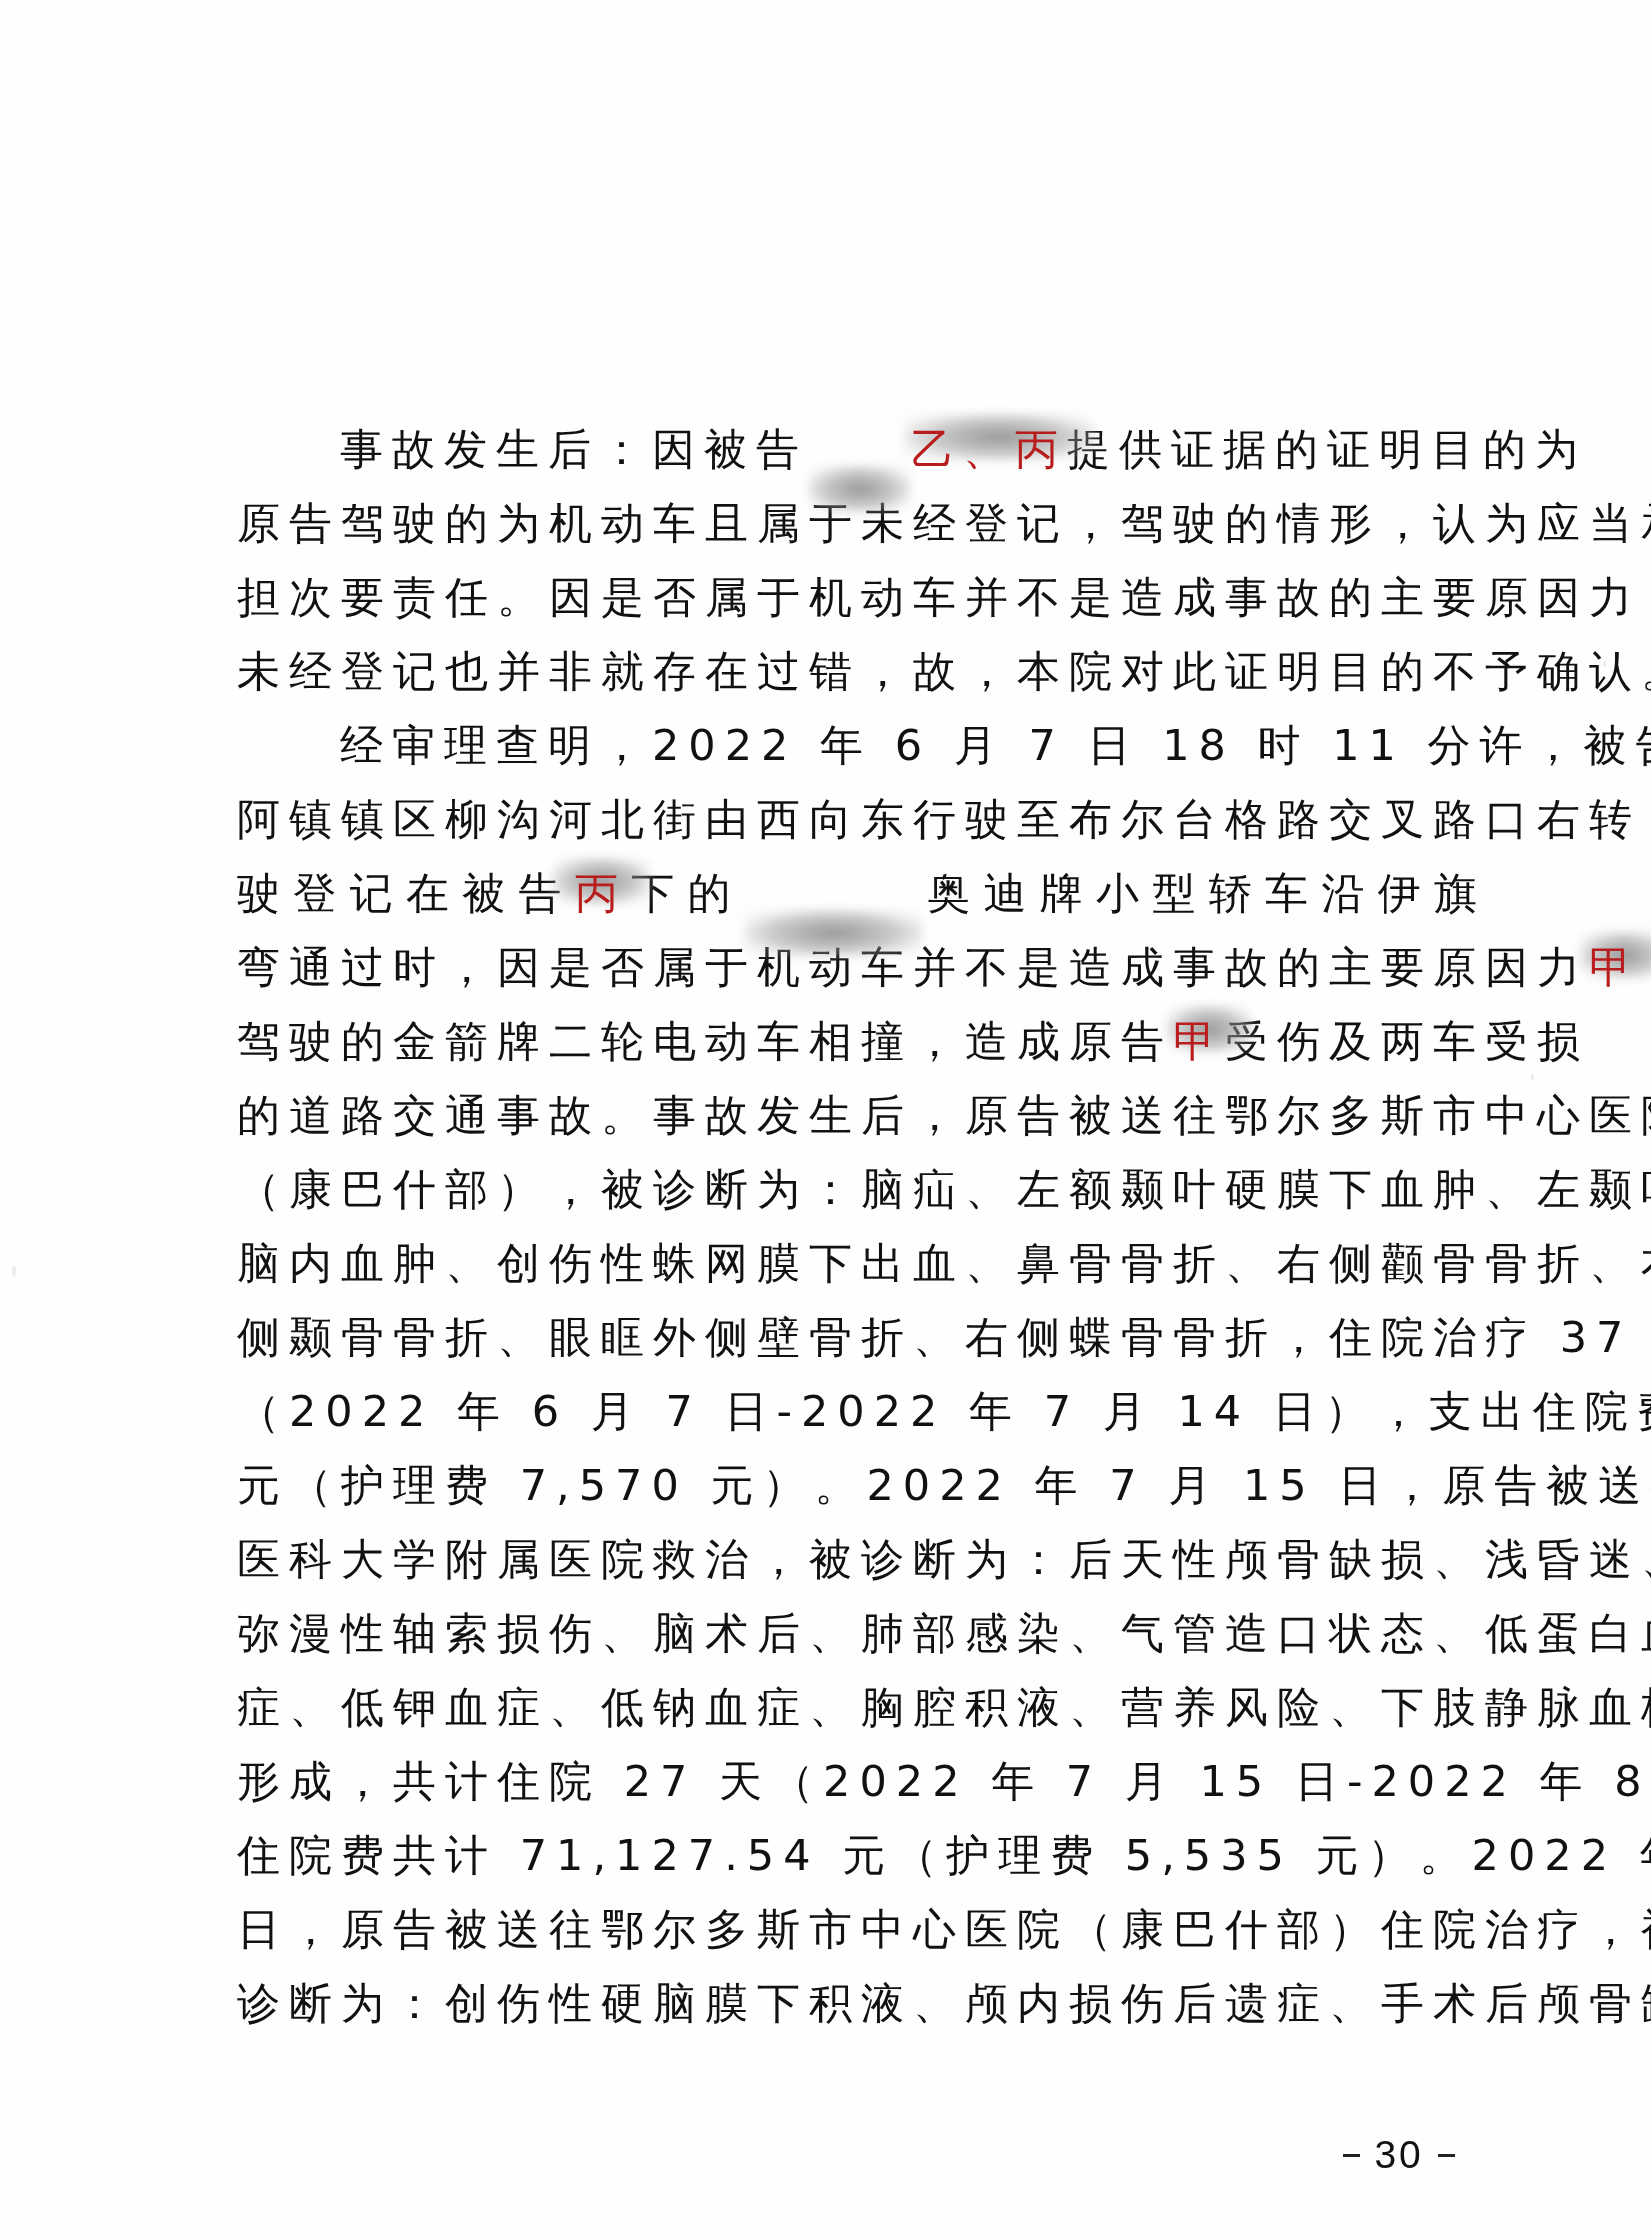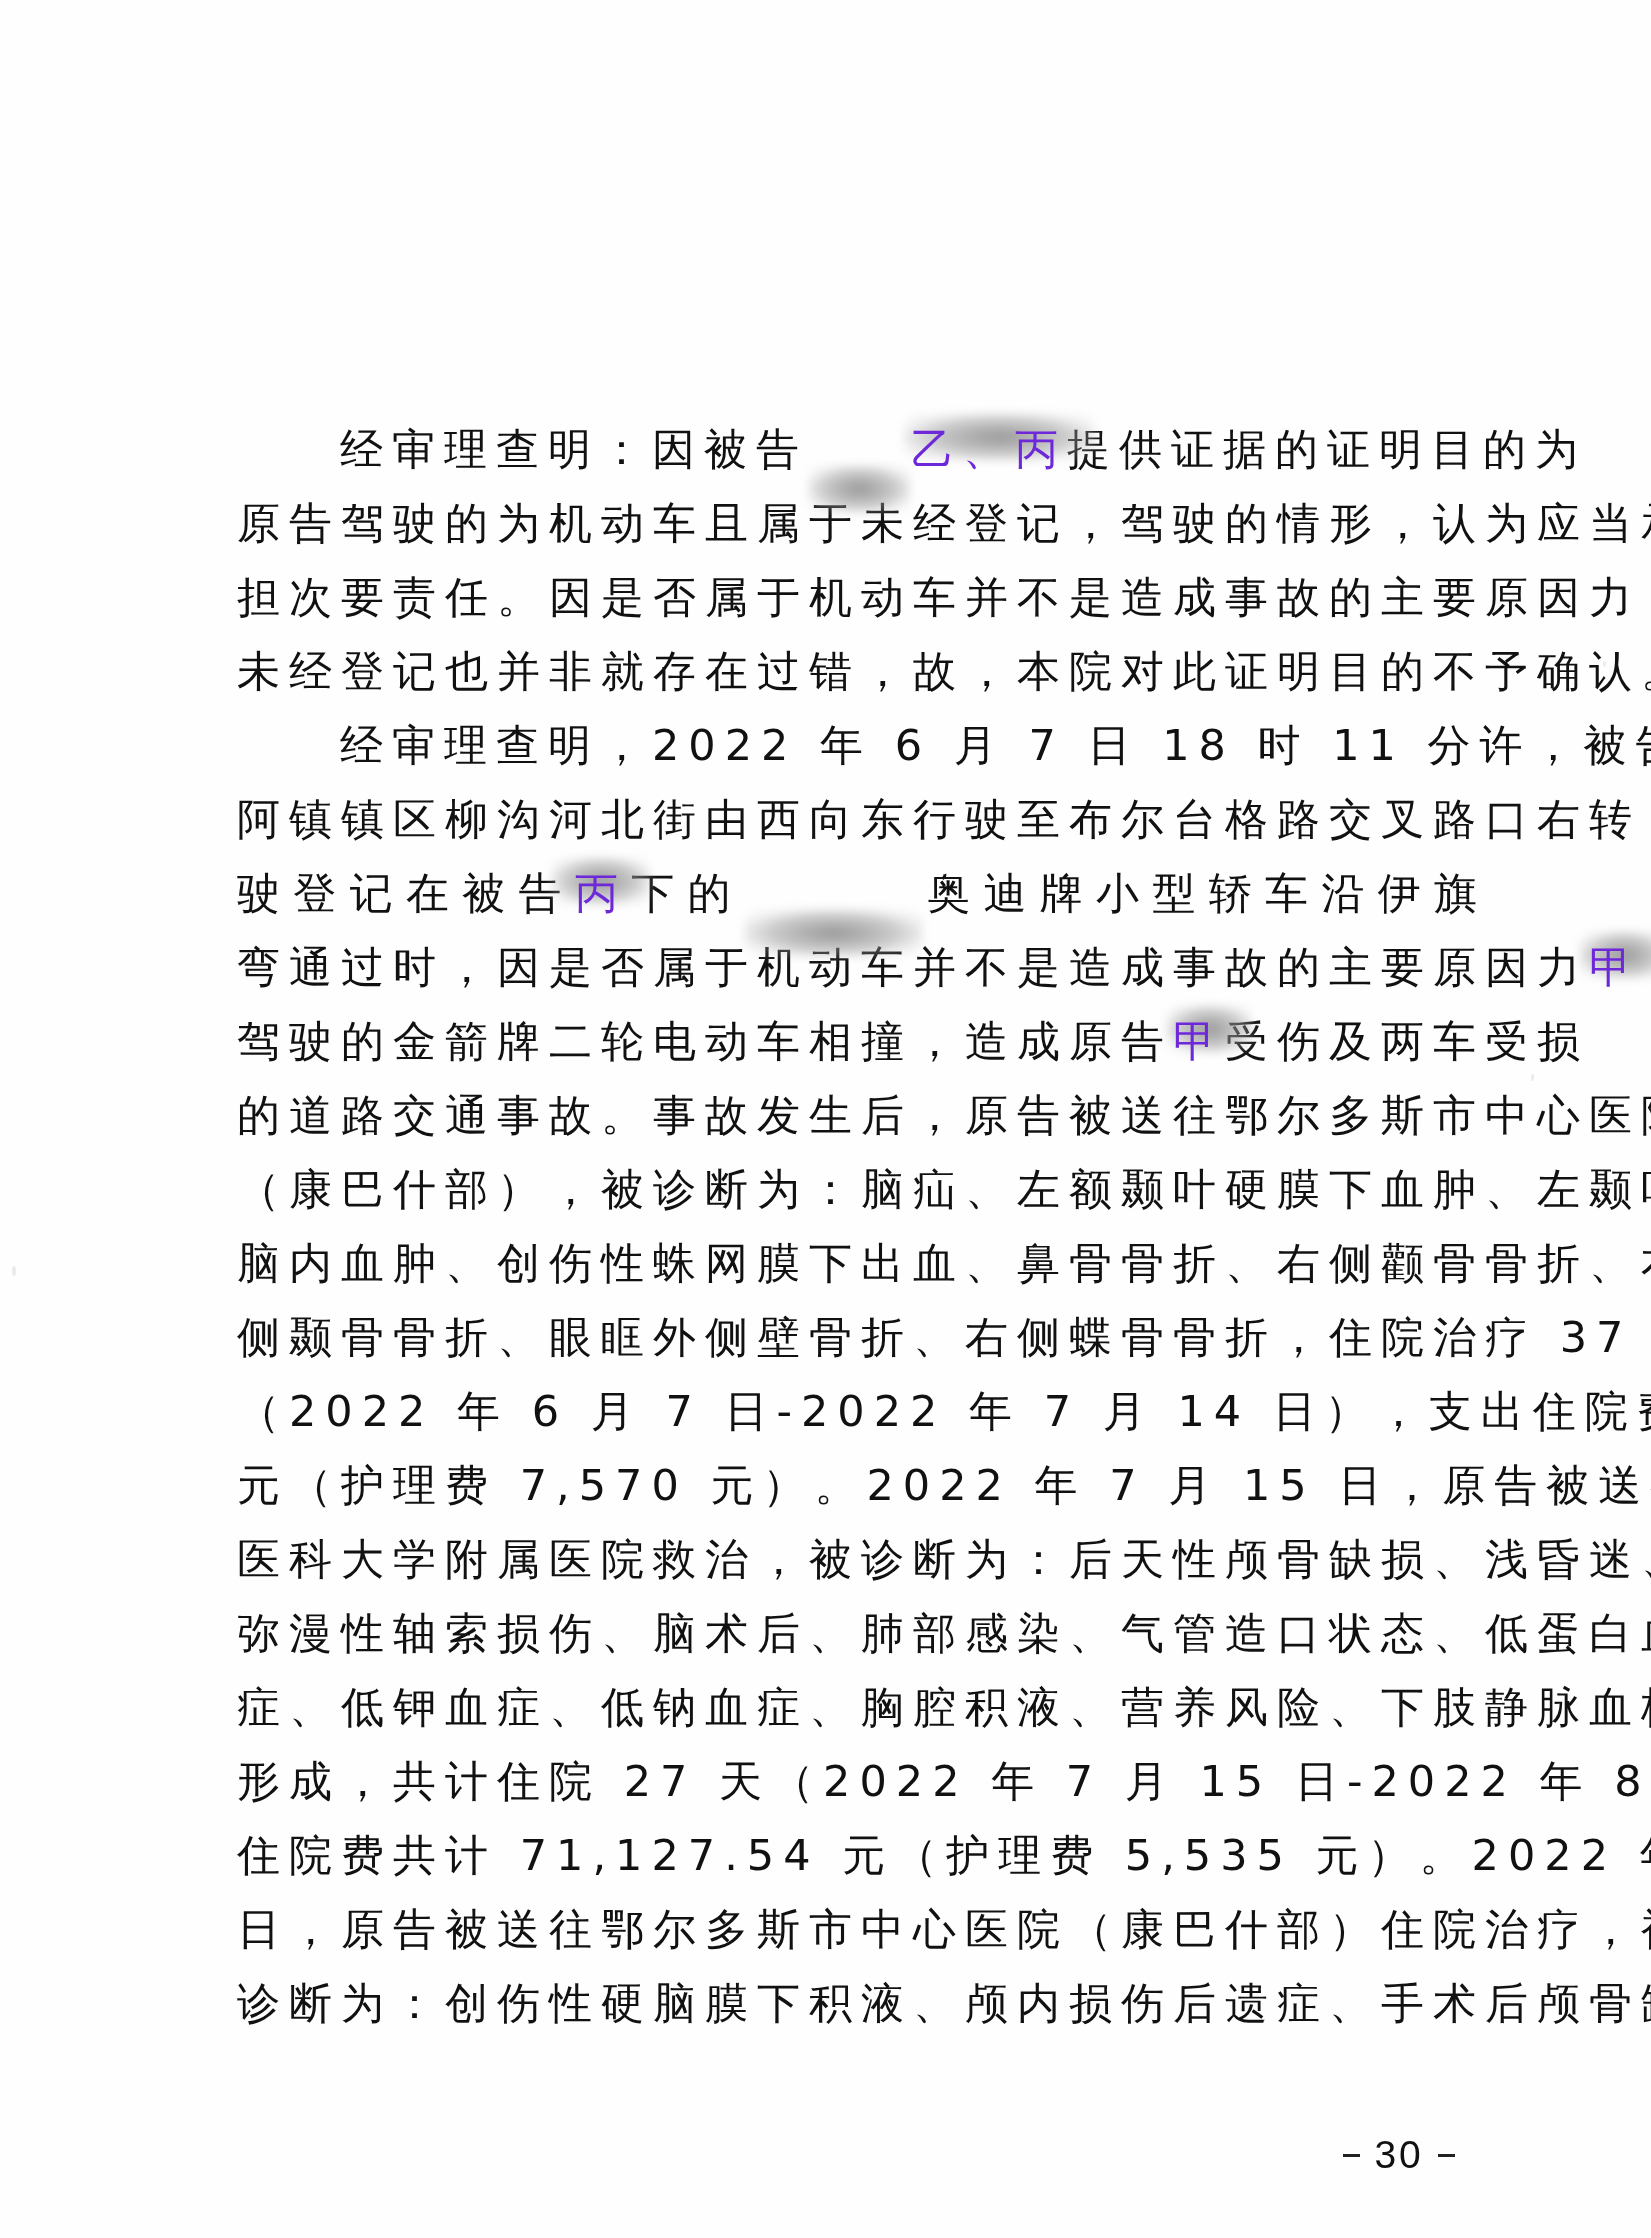--- a/index.html
+++ b/index.html
@@ -61,21 +61,21 @@
     }
     .redact-wrap .redact {
       position: absolute;
       left: 0; right: 0; top: 1.4px;
       height: 48px;
     }
     .redact-wrap .placeholder {
       position: relative;
       z-index: 2;
       font-family: Liberation Mono, monospace;
-      color: #6d28d9;
+      color: #b91c1c;
     }
     .page-number {
       position: absolute;
       left: 1328px;
       top: 2133px;
       font-family: "Liberation Sans", "DejaVu Sans", sans-serif;
       font-size: 39px;
       color: #111;
       letter-spacing: 2.8px;
       text-align: right;
@@ -94,21 +94,21 @@
       border-radius: 50%;
     }
   </style>
 </head>
 <body>
 
 <div class="page">
 
   <div class="body-text">
 
-    <span class="line indent"><span>经审理查明：因被告</span><span class="redact-wrap" style="width:103px;"><span class="redact"></span></span><span class="redact-wrap"><span class="redact" style="left:-6.9px;right:-27.5px;"></span><span class="placeholder">乙、丙</span></span><span>提供证据的证明目的为</span></span>
+    <span class="line indent"><span>事故发生后：因被告</span><span class="redact-wrap" style="width:103px;"><span class="redact"></span></span><span class="redact-wrap"><span class="redact" style="left:-6.9px;right:-27.5px;"></span><span class="placeholder">乙、丙</span></span><span>提供证据的证明目的为</span></span>
     <span class="line">原告驾驶的为机动车且属于未经登记，驾驶的情形，认为应当承</span>
     <span class="line">担次要责任。因是否属于机动车并不是造成事故的主要原因力，</span>
     <span class="line last">未经登记也并非就存在过错，故，本院对此证明目的不予确认。</span>
 
     <span class="line indent"><span>经审理查明，2022 年 6 月 7 日 18 时 11 分许，被告</span></span>
     <span class="line">阿镇镇区柳沟河北街由西向东行驶至布尔台格路交叉路口右转</span>
     <span class="line"><span>驶登记在被告</span><span class="redact-wrap"><span class="redact" style="left:-24px;right:-24px;"></span><span class="placeholder">丙</span></span><span>下的</span><span class="redact-wrap" style="width:179px;"><span class="redact"></span></span><span>奥迪牌小型轿车沿伊旗</span></span>
     <span class="line"><span>弯通过时，因是否属于机动车并不是造成事故的主要原因力</span><span class="redact-wrap"><span class="redact" style="left:-10.3px;right:-27.5px;"></span><span class="placeholder">甲</span></span></span>
     <span class="line"><span>驾驶的金箭牌二轮电动车相撞，造成原告</span><span class="redact-wrap"><span class="redact" style="left:-6.9px;right:-27.5px;"></span><span class="placeholder">甲</span></span><span>受伤及两车受损</span></span>
     <span class="line">的道路交通事故。事故发生后，原告被送往鄂尔多斯市中心医院</span>

